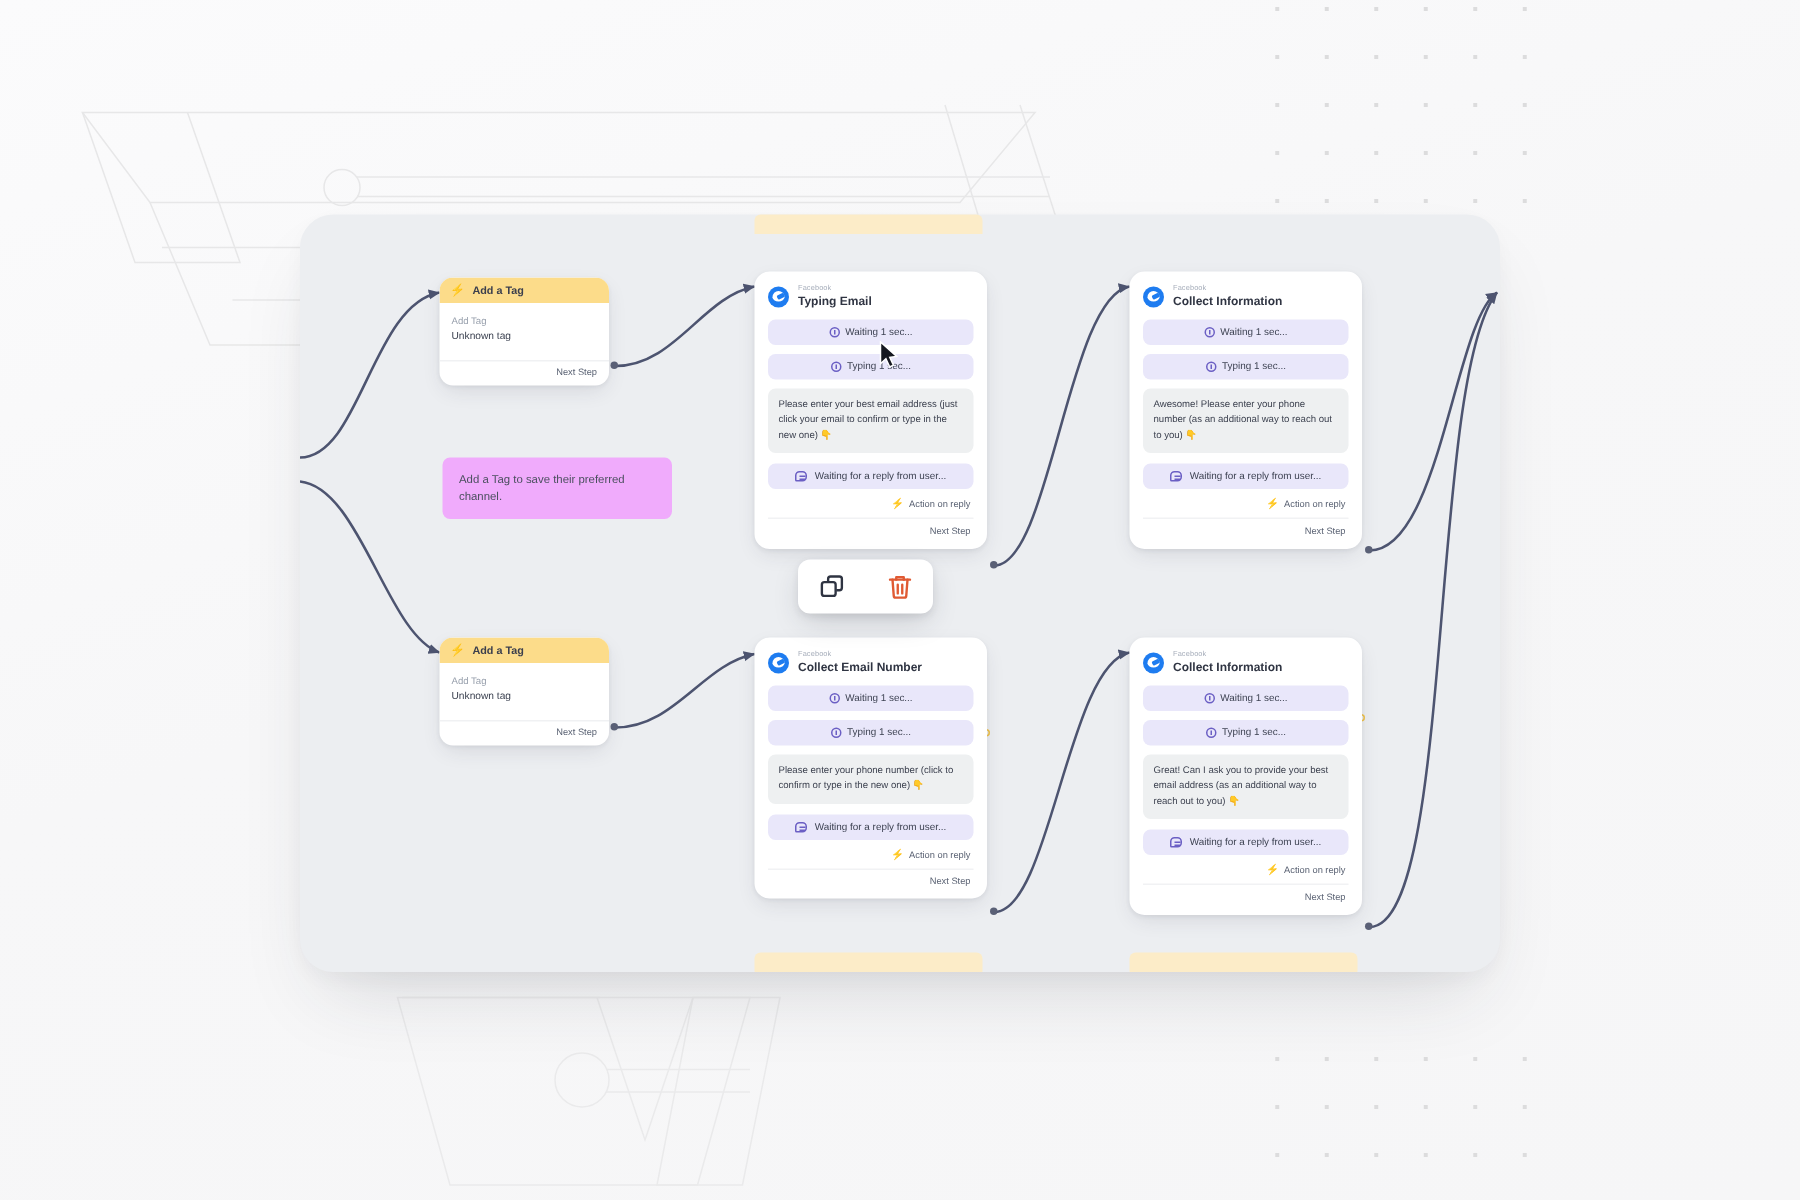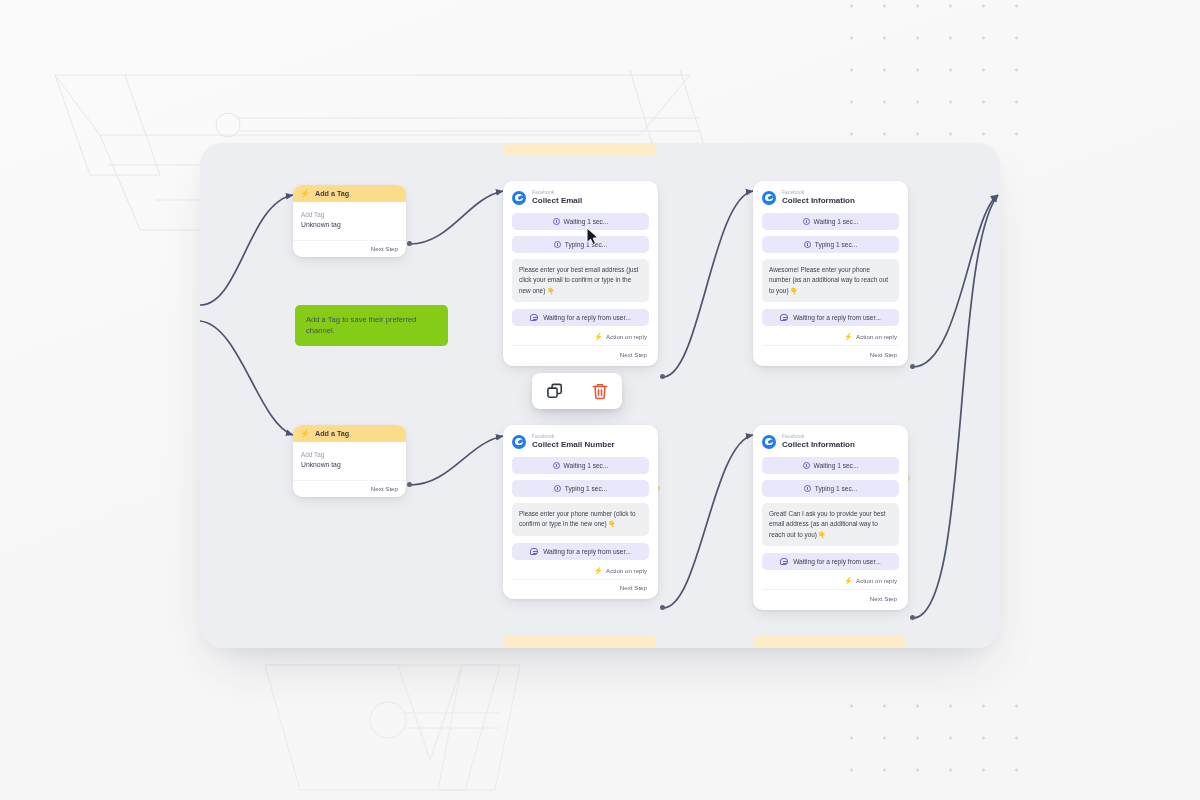--- a/index.html
+++ b/index.html
@@ -60,21 +60,21 @@
   .tag-foot {
     border-top:1px solid #f0f1f3;
     margin-top:6px; padding:4px 8px 5px 0;
     text-align:right;
     font-size:6.2px; color:#5b6374;
   }
 
   
   .note {
     position:absolute;
-    background:#84cc16;
+    background:#f0abfc;
     border-radius:5px;
     padding:9px 11px;
     width:153px;
     font-size:7.6px; color:#4a4f5e; line-height:1.5;
   }
 
   
   .fb-node { width: 155px; padding: 9px 9px 8px 9px; border-radius:10px; }
   .fb-head { display:flex; align-items:center; gap:6px; margin-bottom:7px; }
   .fb-logo {
@@ -260,21 +260,21 @@
       </div>
       <div class="tag-foot">Next Step</div>
     </div>
     <div class="port" style="left:207px; top:339px;"></div>
 
     <div class="node fb-node" style="left:303px; top:38px;">
       <div class="fb-head">
         <span class="fb-logo"></span>
         <span>
           <span class="fb-plat" style="display:block">Facebook</span>
-          <span class="fb-title" style="display:block">Collect Email</span>
+          <span class="fb-title" style="display:block">Typing Email</span>
         </span>
       </div>
       <div class="pill">
         <span class="clock"></span>
         <span>Waiting 1 sec...</span>
       </div>
       <div class="pill">
         <span class="clock"></span>
         <span>Typing 1 sec...</span>
       </div>

